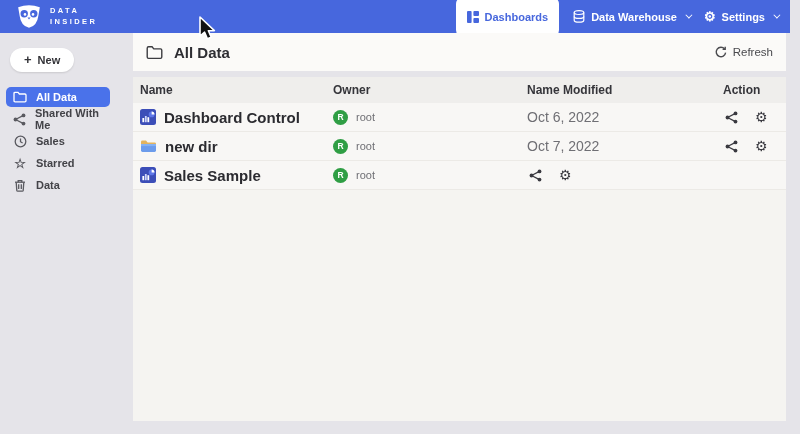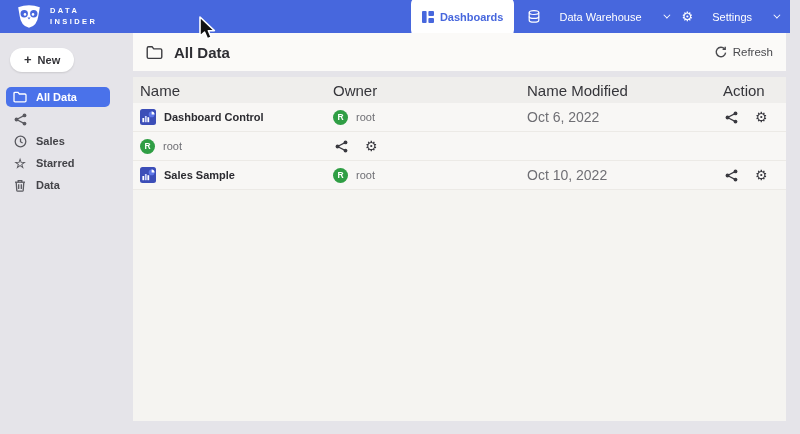--- a/index.html
+++ b/index.html
@@ -20,22 +20,22 @@
   .brand { display:flex; align-items:center; gap:8px; margin-left:4px; }
   .brand-text { color:#fff; font-size:7.5px; font-weight:bold; letter-spacing:2.4px; line-height:1.45; }
   .topnav { margin-left:auto; display:flex; align-items:center; gap:14px; }
   .pill-btn {
     display:flex; align-items:center; gap:6px;
     background:#fff; color:var(--header-blue,#4767dd);
     border:none; border-radius:7px; padding:14px 11px;
     font-family:inherit; font-size:11px; font-weight:bold; cursor:pointer;
   }
   .hmenu {
-    display:flex; align-items:center; gap:19px;
-    color:#fff; font-size:11px; font-weight:400; cursor:pointer;
+    display:flex; align-items:center; gap:6px;
+    color:#fff; font-size:11px; font-weight:700; cursor:pointer;
   }
   .chev {
     width:5px; height:5px; border-right:1.4px solid currentColor; border-bottom:1.4px solid currentColor;
     transform:rotate(45deg) translateY(-2px); display:inline-block; margin-left:2px;
   }
   .gear-glyph { font-size:13px; line-height:1; }
 
   
   .sidebar { position:absolute; top:33px; left:0; width:131px; bottom:0; padding-top:15px; }
   .new-btn {
@@ -64,23 +64,23 @@
     height:38px; background:#fbfaf8; display:flex; align-items:center; padding:0 13px;
   }
   .titlebar h1 { font-size:15px; font-weight:bold; color:#2e2e33; margin-left:11px; }
   .refresh { margin-left:auto; display:flex; align-items:flex-start; gap:6px; color:#4a4a4e; font-size:11.5px; cursor:pointer; }
 
   .panel { position:absolute; top:44px; left:0; right:0; bottom:13px; background:#f5f4f1; overflow:hidden; }
   .thead, .trow {
     display:grid; grid-template-columns:193px 194px 196px 1fr;
     align-items:center; padding-left:7px;
   }
-  .thead { height:26px; background:#efeeec; font-size:15px; font-weight:normal; color:#35353a; }
+  .thead { height:26px; background:#efeeec; font-size:12px; font-weight:bold; color:#35353a; }
   .trow { height:29px; background:#f8f7f5; border-bottom:1px solid #eceae6; cursor:pointer; }
-  .cell-name { display:flex; align-items:center; gap:8px; font-size:11px; font-weight:bold; color:#2b2b30; }
+  .cell-name { display:flex; align-items:center; gap:8px; font-size:15px; font-weight:bold; color:#2b2b30; }
   .cell-owner { display:flex; align-items:center; gap:8px; font-size:11px; color:#6f6f74; }
   .avatar {
     width:15px; height:15px; border-radius:50%;
     background:var(--avatar-green,#2f9e44); color:#fff;
     font-size:8.5px; font-weight:bold; display:flex; align-items:center; justify-content:center;
   }
   .cell-date { font-size:14px; color:#6f6f74; }
   .cell-actions { display:flex; align-items:center; gap:17px; padding-left:2px; color:#3a3a40; }
   .cell-actions .gear-glyph { font-size:14px; cursor:pointer; }
   .cell-actions svg { cursor:pointer; }
@@ -152,20 +152,21 @@
 
     <div class="snav-item">
       <span class="s-ico">
         <svg width="13" height="13" viewBox="0 0 13 13">
           <circle cx="10.5" cy="2.4" r="1.9" fill="currentColor"></circle>
           <circle cx="2.5" cy="6.5" r="1.9" fill="currentColor"></circle>
           <circle cx="10.5" cy="10.6" r="1.9" fill="currentColor"></circle>
           <path d="M2.5 6.5 L10.5 2.4 M2.5 6.5 L10.5 10.6" stroke="currentColor" stroke-width="1.3" fill="none"></path>
         </svg>
       </span>
+      <span>Shared With Me</span>
     </div>
 
     <div class="snav-item">
       <span class="s-ico">
         <svg width="13" height="13" viewBox="0 0 13 13" fill="none" stroke="currentColor" stroke-width="1.3">
           <circle cx="6.5" cy="6.5" r="5.3"></circle>
           <path d="M6.5 3.6 V6.7 L8.6 8"></path>
         </svg>
       </span>
       <span>Sales</span>
@@ -235,24 +236,33 @@
           <circle cx="10.5" cy="2.4" r="1.9" fill="#3a3a40"></circle>
           <circle cx="2.5" cy="6.5" r="1.9" fill="#3a3a40"></circle>
           <circle cx="10.5" cy="10.6" r="1.9" fill="#3a3a40"></circle>
           <path d="M2.5 6.5 L10.5 2.4 M2.5 6.5 L10.5 10.6" stroke="#3a3a40" stroke-width="1.3" fill="none"></path>
         </svg>
         <span class="gear-glyph">⚙</span>
       </div>
     </div>
 
     <div class="trow">
+      <div class="cell-name">
+        <svg width="17" height="14" viewBox="0 0 17 14">
+          <path d="M1 3 Q1 1.6 2.4 1.6 L6 1.6 L7.6 3.4 L14.6 3.4 Q16 3.4 16 4.8 L16 5.6 L1 5.6 Z" fill="#e3b35c"></path>
+          <path d="M1 5 L16 5 L16 11.6 Q16 13 14.6 13 L2.4 13 Q1 13 1 11.6 Z" fill="#6c9ceb"></path>
+          <path d="M1 5 L16 5 L16 7.1 L1 7.1 Z" fill="#84b1f2"></path>
+        </svg>
+        <span>new dir</span>
+      </div>
       <div class="cell-owner">
         <span class="avatar">R</span>
         <span>root</span>
       </div>
+      <div class="cell-date">Oct 7, 2022</div>
       <div class="cell-actions">
         <svg width="13" height="13" viewBox="0 0 13 13">
           <circle cx="10.5" cy="2.4" r="1.9" fill="#3a3a40"></circle>
           <circle cx="2.5" cy="6.5" r="1.9" fill="#3a3a40"></circle>
           <circle cx="10.5" cy="10.6" r="1.9" fill="#3a3a40"></circle>
           <path d="M2.5 6.5 L10.5 2.4 M2.5 6.5 L10.5 10.6" stroke="#3a3a40" stroke-width="1.3" fill="none"></path>
         </svg>
         <span class="gear-glyph">⚙</span>
       </div>
     </div>
@@ -266,21 +276,20 @@
           <rect x="7.4" y="8.2" width="1.8" height="5" fill="#ffffff"></rect>
           <circle cx="11.6" cy="5.4" r="2.9" fill="#5e77e8"></circle>
           <path d="M11.6 2.5 A2.9 2.9 0 0 1 14.5 5.4 L11.6 5.4 Z" fill="#ffffff"></path>
         </svg>
         <span>Sales Sample</span>
       </div>
       <div class="cell-owner">
         <span class="avatar">R</span>
         <span>root</span>
       </div>
-      <div class="cell-date">Oct 10, 2022</div>
       <div class="cell-actions">
         <svg width="13" height="13" viewBox="0 0 13 13">
           <circle cx="10.5" cy="2.4" r="1.9" fill="#3a3a40"></circle>
           <circle cx="2.5" cy="6.5" r="1.9" fill="#3a3a40"></circle>
           <circle cx="10.5" cy="10.6" r="1.9" fill="#3a3a40"></circle>
           <path d="M2.5 6.5 L10.5 2.4 M2.5 6.5 L10.5 10.6" stroke="#3a3a40" stroke-width="1.3" fill="none"></path>
         </svg>
         <span class="gear-glyph">⚙</span>
       </div>
     </div>

